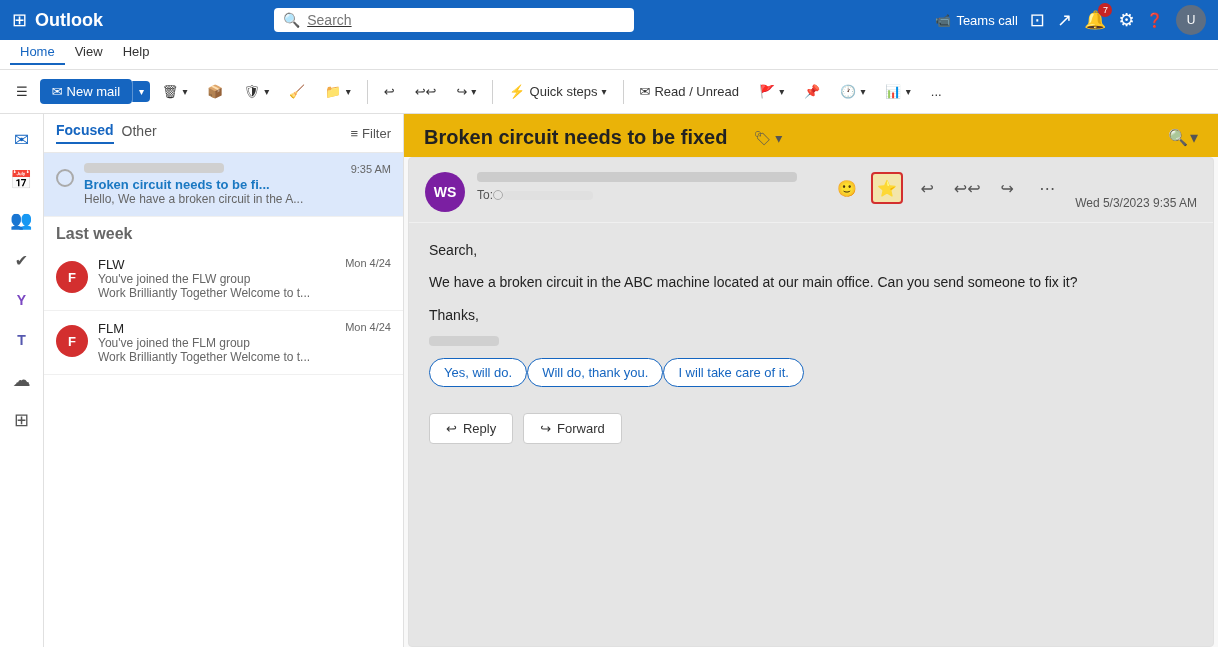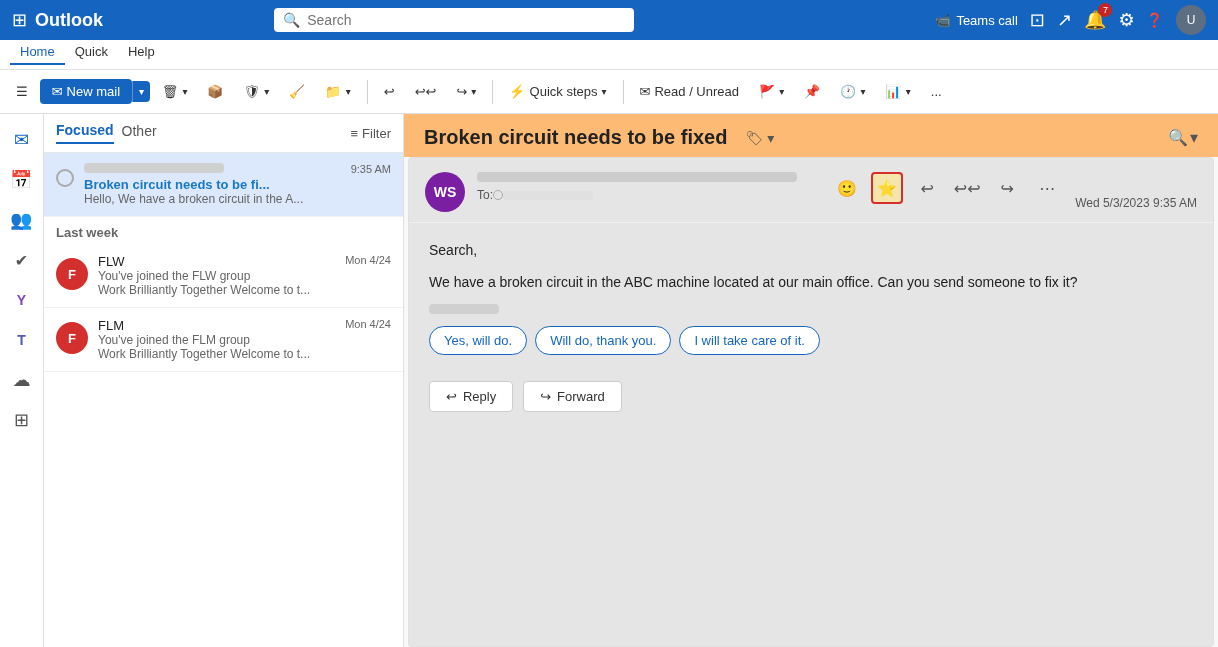--- a/index.html
+++ b/index.html
@@ -26,20 +26,21 @@
       padding: 4px 10px;
       gap: 6px;
       margin: 0 auto;
     }
     .search-bar input {
       border: none;
       outline: none;
       font-size: 14px;
       width: 100%;
       color: #333;
+      text-decoration: underline;
     }
     .title-bar-right { display: flex; align-items: center; gap: 12px; margin-left: auto; color: white; }
     .title-bar-right .teams-call { display: flex; align-items: center; gap: 5px; font-size: 13px; cursor: pointer; }
     .title-bar-icon { color: white; font-size: 18px; cursor: pointer; position: relative; }
     .badge { position: absolute; top: -6px; right: -6px; background: #c72424; color: white; border-radius: 50%; font-size: 9px; width: 14px; height: 14px; display: flex; align-items: center; justify-content: center; }
     .avatar { width: 30px; height: 30px; border-radius: 50%; background: #5e6e82; display: flex; align-items: center; justify-content: center; color: white; font-size: 12px; cursor: pointer; }
 
     
     .menu-bar {
       background: white;
@@ -123,36 +124,36 @@
     }
     .mail-item.selected { background: #dce8fb; }
     .mail-avatar { width: 32px; height: 32px; border-radius: 50%; display: flex; align-items: center; justify-content: center; color: white; font-size: 13px; font-weight: 600; flex-shrink: 0; margin-top: 4px; }
     .mail-avatar.red { background: #d32f2f; }
     .mail-radio { width: 18px; height: 18px; border-radius: 50%; border: 2px solid #aaa; display: flex; align-items: center; justify-content: center; flex-shrink: 0; margin-top: 6px; }
     .mail-content { flex: 1; min-width: 0; }
     .mail-sender { font-size: 12px; color: #aaa; white-space: nowrap; overflow: hidden; text-overflow: ellipsis; background: #d0d0d0; height: 10px; border-radius: 4px; width: 140px; margin-bottom: 4px; }
     .mail-subject { font-size: 13px; font-weight: 600; color: #1a78c2; white-space: nowrap; overflow: hidden; text-overflow: ellipsis; }
     .mail-preview { font-size: 12px; color: #666; white-space: nowrap; overflow: hidden; text-overflow: ellipsis; }
     .mail-time { font-size: 11px; color: #666; white-space: nowrap; flex-shrink: 0; }
-    .section-label { padding: 8px 12px 4px; font-size: 13px; color: #666; font-weight: 600; }
+    .section-label { padding: 8px 12px 4px; font-size: 16px; color: #666; font-weight: 600; }
 
     
     .reading-pane {
       flex: 1;
       background: #f8f8f8;
       display: flex;
       flex-direction: column;
       overflow: hidden;
     }
     .reading-header {
       padding: 12px 20px 8px;
       display: flex;
       align-items: center;
-      gap: 18px;
-      background: #fdba74;
+      gap: 26px;
+      background: #eab308;
     }
     .reading-title { font-size: 20px; font-weight: 600; color: #222; }
     .reading-title-icon { font-size: 14px; color: #555; cursor: pointer; display: flex; align-items: center; gap: 4px; }
     .reading-header-right { margin-left: auto; }
     .zoom-btn { cursor: pointer; font-size: 16px; color: #555; display: flex; align-items: center; gap: 2px; }
 
     .email-card {
       margin: 0 4px;
       background: #e5e5e5;
       border-radius: 4px;
@@ -173,21 +174,21 @@
     .email-to-row { display: flex; align-items: center; gap: 0; font-size: 12px; color: #555; }
     .email-to-blur { height: 9px; background: #e0e0e0; border-radius: 4px; width: 90px; display: inline-block; }
     .email-actions { display: flex; align-items: center; gap: 8px; }
     .email-action-btn { width: 32px; height: 32px; display: flex; align-items: center; justify-content: center; border-radius: 4px; cursor: pointer; font-size: 16px; color: #555; }
     .email-action-btn.highlight { background: #f3e5ab; color: #e6a817; border: 2px solid #d32f2f; }
     .email-timestamp { font-size: 12px; color: #555; white-space: nowrap; align-self: flex-end; padding-bottom: 2px; }
 
     .email-body { padding: 16px 20px; }
     .email-body p { font-size: 14px; color: #222; line-height: 1.6; margin-bottom: 10px; }
 
-    .quick-replies { display: flex; gap: 8px; margin-top: 8px; flex-wrap: wrap; }
+    .quick-replies { display: flex; margin-top: 8px; flex-wrap: wrap; }
     .quick-reply-btn {
       border: 1px solid #1565c0; color: #1565c0; background: white;
       padding: 6px 14px; border-radius: 16px; font-size: 13px; cursor: pointer;
     }
 
     .email-footer { display: flex; gap: 10px; padding: 10px 20px 16px; }
     .footer-btn {
       display: flex; align-items: center; gap: 6px;
       padding: 7px 16px; border: 1px solid #ccc; border-radius: 4px;
       background: white; font-size: 13px; color: #333; cursor: pointer;
@@ -217,21 +218,21 @@
       </span>
       <span class="title-bar-icon">⚙</span>
       <span class="title-bar-icon" style="font-size:14px;">❓</span>
       <div class="avatar">U</div>
     </div>
   </div>
 </div>
 
 <div class="menu-bar">
   <div class="menu-item active">Home</div>
-  <div class="menu-item">Quick</div>
+  <div class="menu-item">View</div>
   <div class="menu-item">Help</div>
 </div>
 
 <div class="toolbar">
   <button class="toolbar-btn">☰</button>
   <div class="new-mail-wrap">
     <button class="toolbar-btn primary">
       <span>✉</span>
       <span>New mail</span>
     </button>
@@ -389,20 +390,21 @@
           <div class="email-action-btn">⋯</div>
         </div>
         <div class="email-timestamp">Wed 5/3/2023 9:35 AM</div>
       </div>
 
       <div class="email-body">
         <p>Search,</p>
         <p>
           <span>We have a broken circuit in the ABC machine located at  our main office. Can you send someone to fix it?</span>
         </p>
+        <p>Thanks,</p>
         <div style="height:10px;background:#d0d0d0;border-radius:4px;width:70px;margin-bottom:12px;"></div>
 
         <div class="quick-replies">
           <button class="quick-reply-btn">Yes, will do.</button>
           <button class="quick-reply-btn">Will do, thank you.</button>
           <button class="quick-reply-btn">I will take care of it.</button>
         </div>
       </div>
 
       <div class="email-footer">

